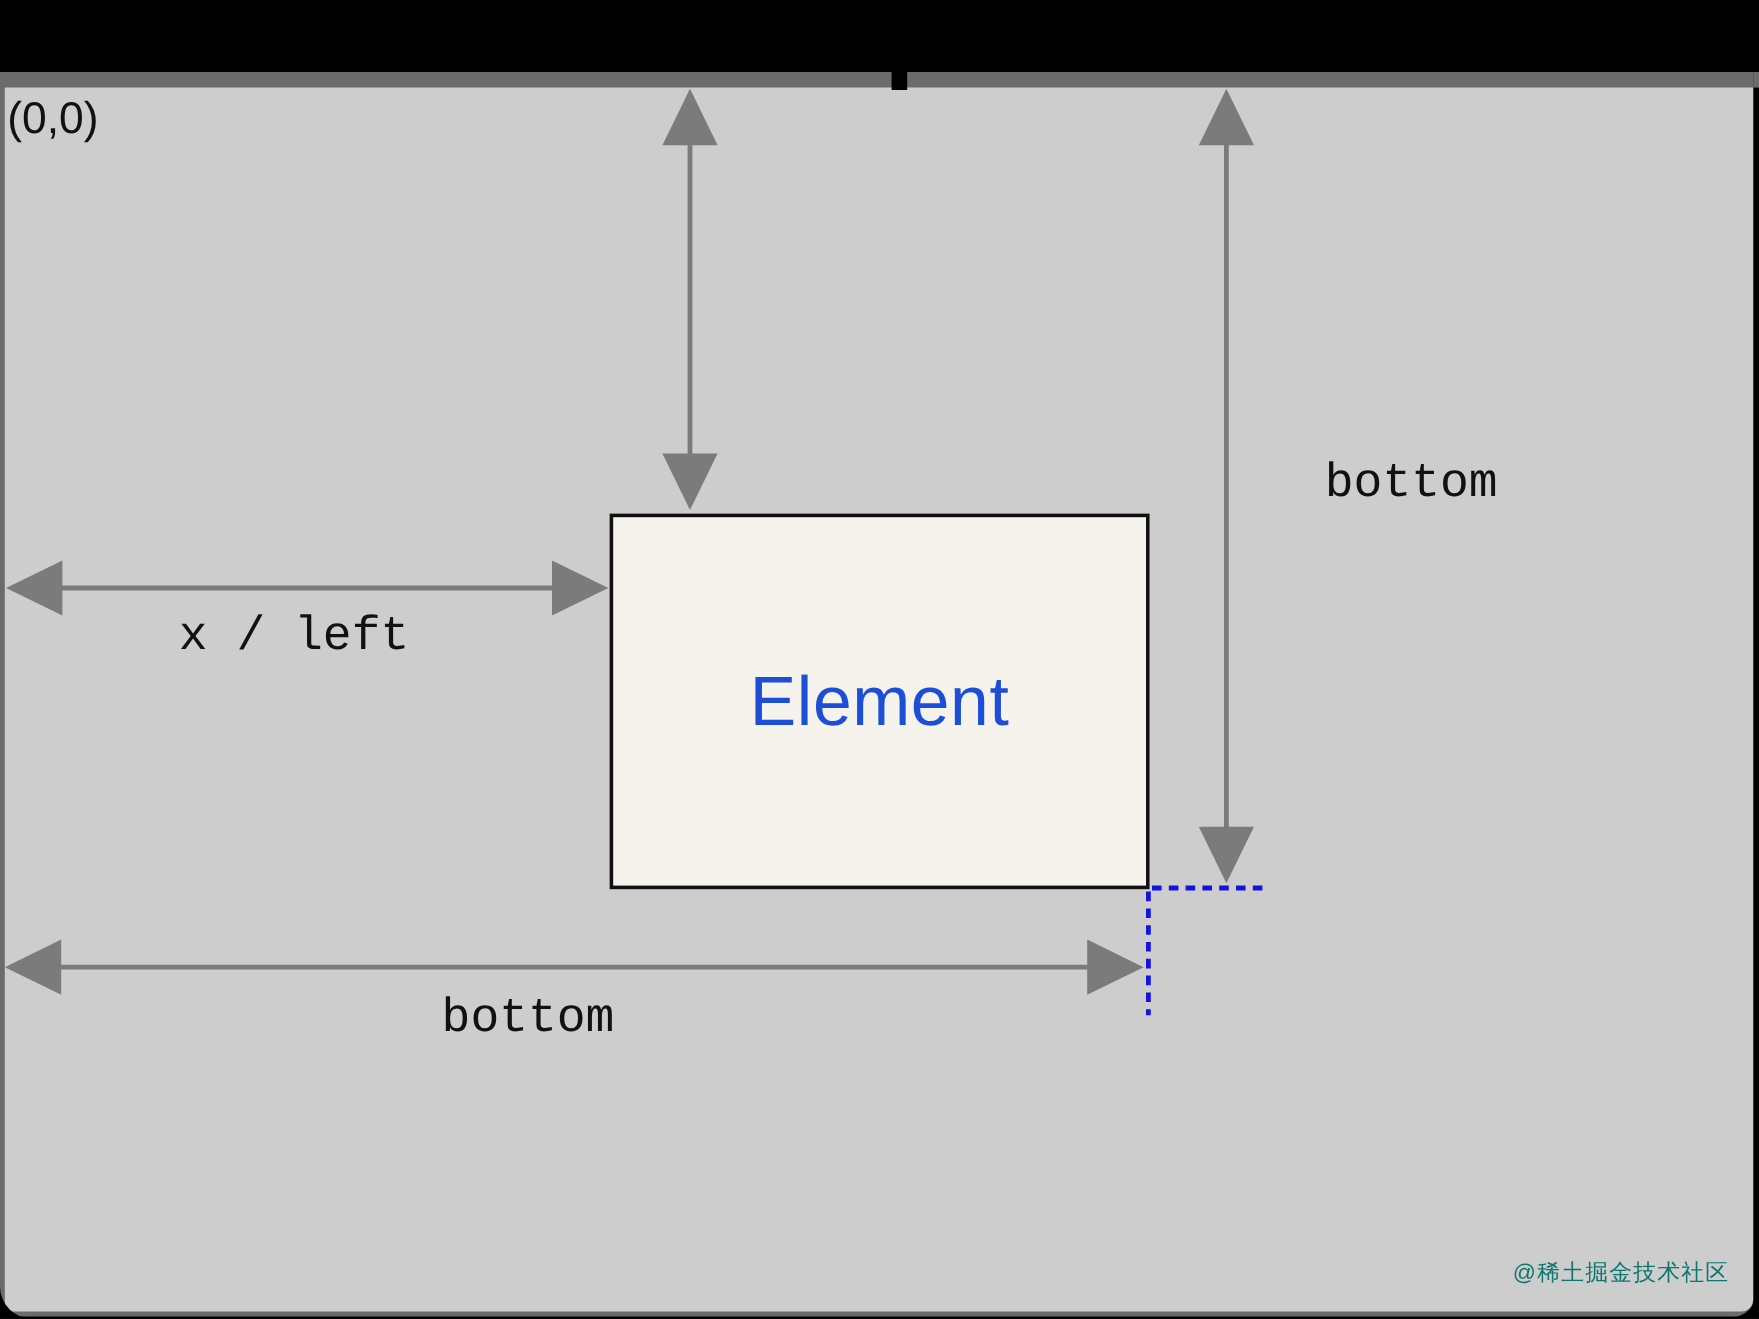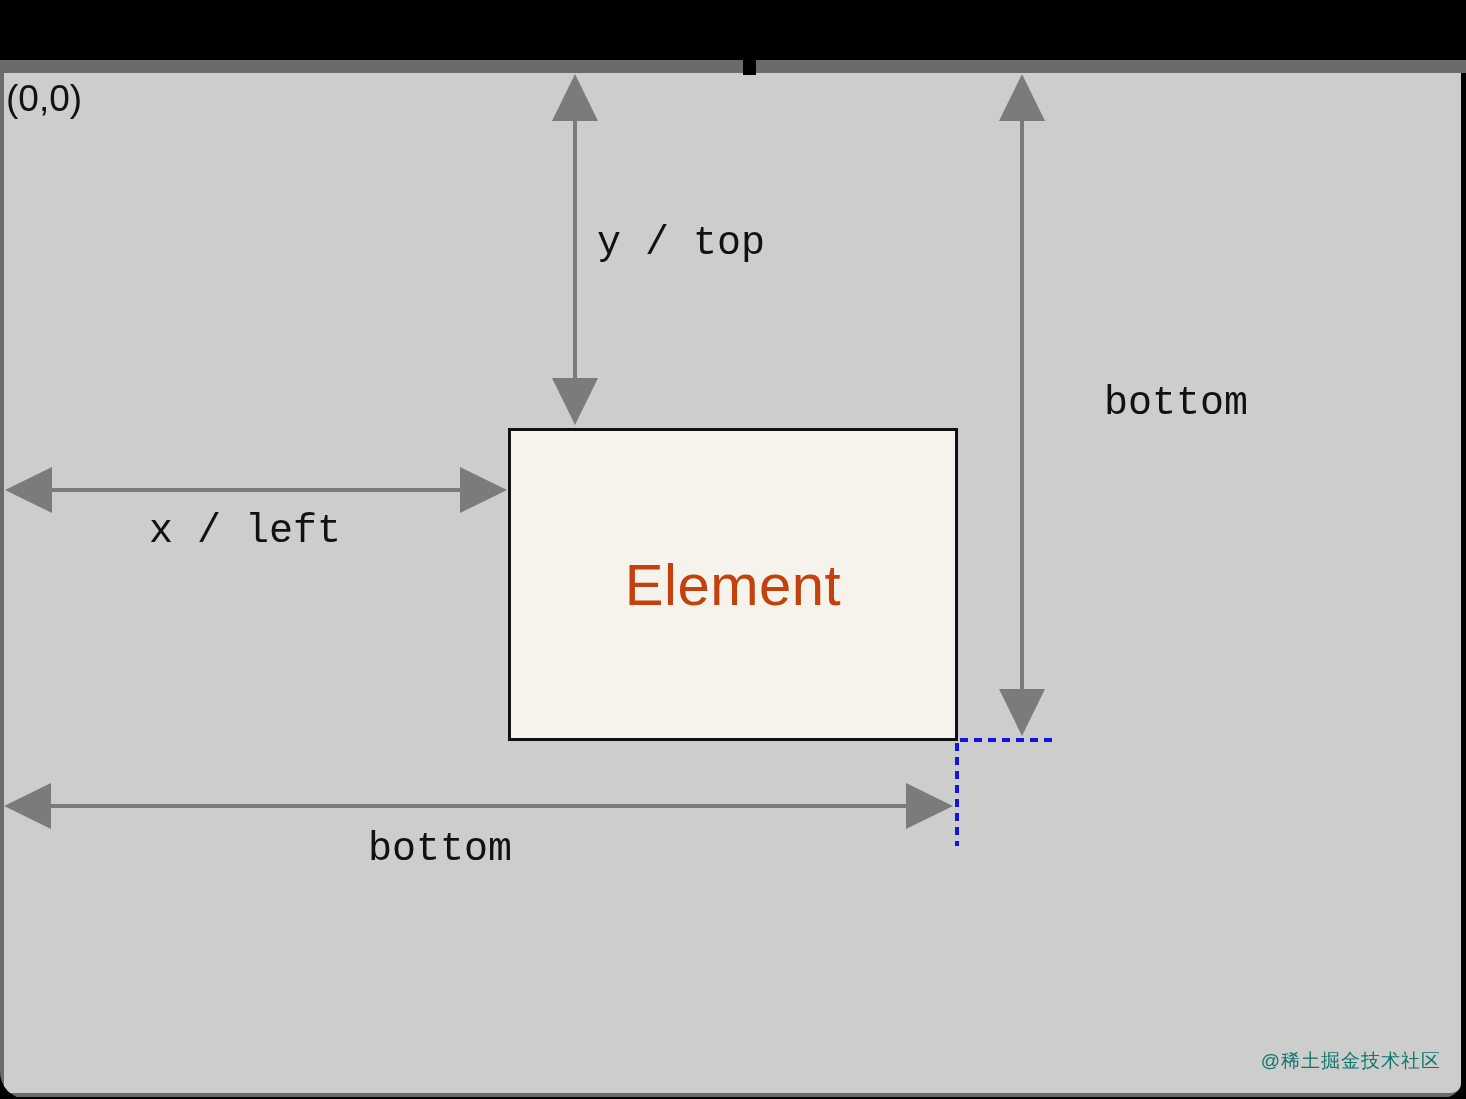--- a/index.html
+++ b/index.html
@@ -54,21 +54,21 @@
     width: 450px; height: 313px;
     box-sizing: border-box;
     background: #f6f3ec;
     border: 3px solid #111111;
     display: flex;
     align-items: center;
     justify-content: center;
   }
   #element-label {
     font-size: 58px;
-    color: #c2410c;
+    color: #1d4ed8;
     letter-spacing: 0.5px;
   }
 
   svg.overlay {
     position: absolute;
     left: 0; top: 0;
     pointer-events: none;
   }
 
   .measure-label {
@@ -134,20 +134,19 @@
     <g stroke="#1414e0" stroke-width="4" stroke-dasharray="8 6" fill="none">
       <line x1="960" y1="740" x2="1058" y2="740"></line>
       <line x1="957" y1="743" x2="957" y2="846"></line>
     </g>
   </svg>
 
   <div id="element-box" class="abs">
     <span id="element-label">Element</span>
   </div>
 
-  <div id="y-top-label" class="measure-label">y / top</div>
   <div id="bottom-label" class="measure-label">bottom</div>
   <div id="x-left-label" class="measure-label">x / left</div>
   <div id="right-label" class="measure-label">bottom</div>
 
   <div id="watermark" class="abs">@稀土掘金技术社区</div>
 
 </div>
 
 </body></html>

